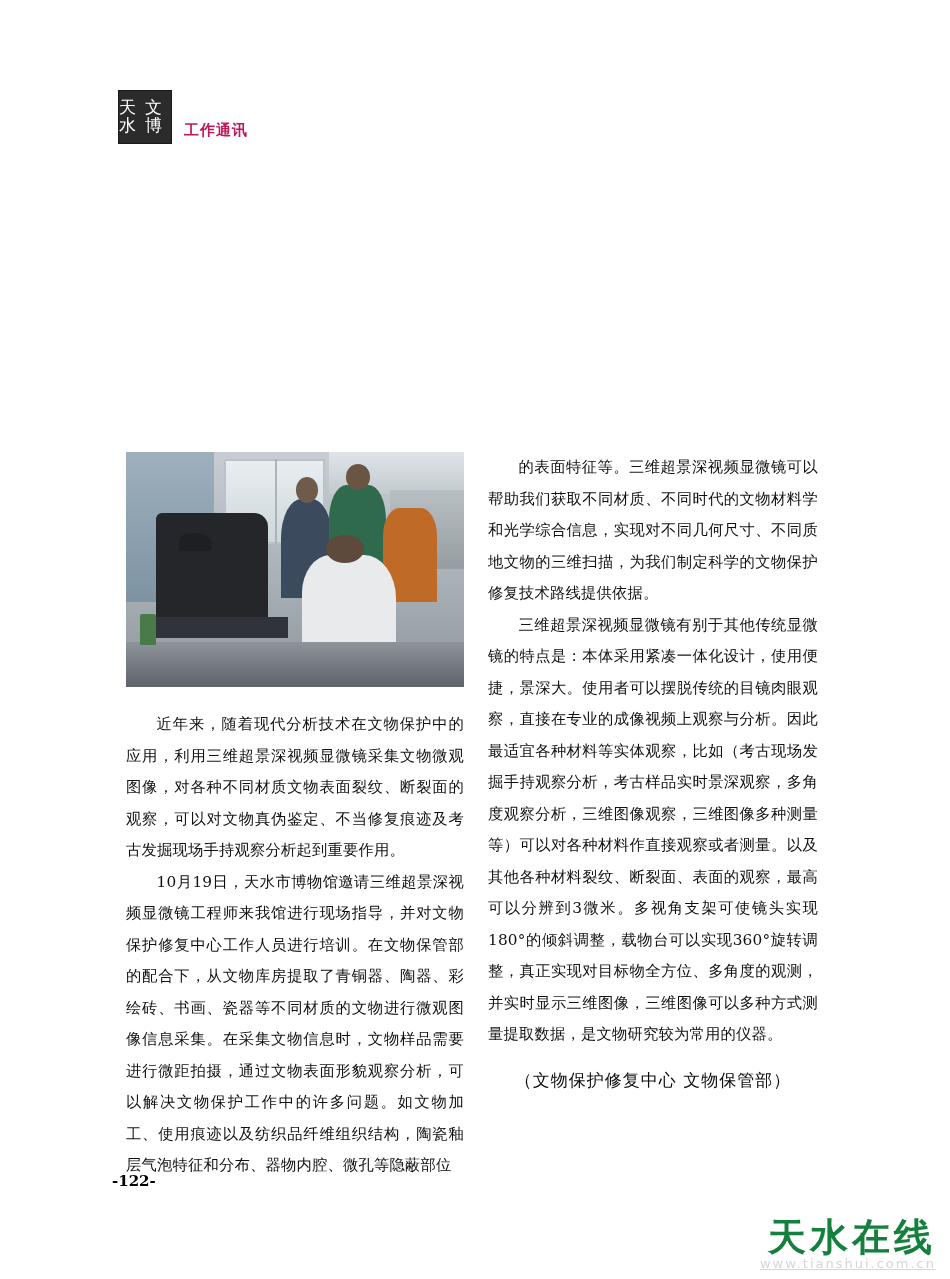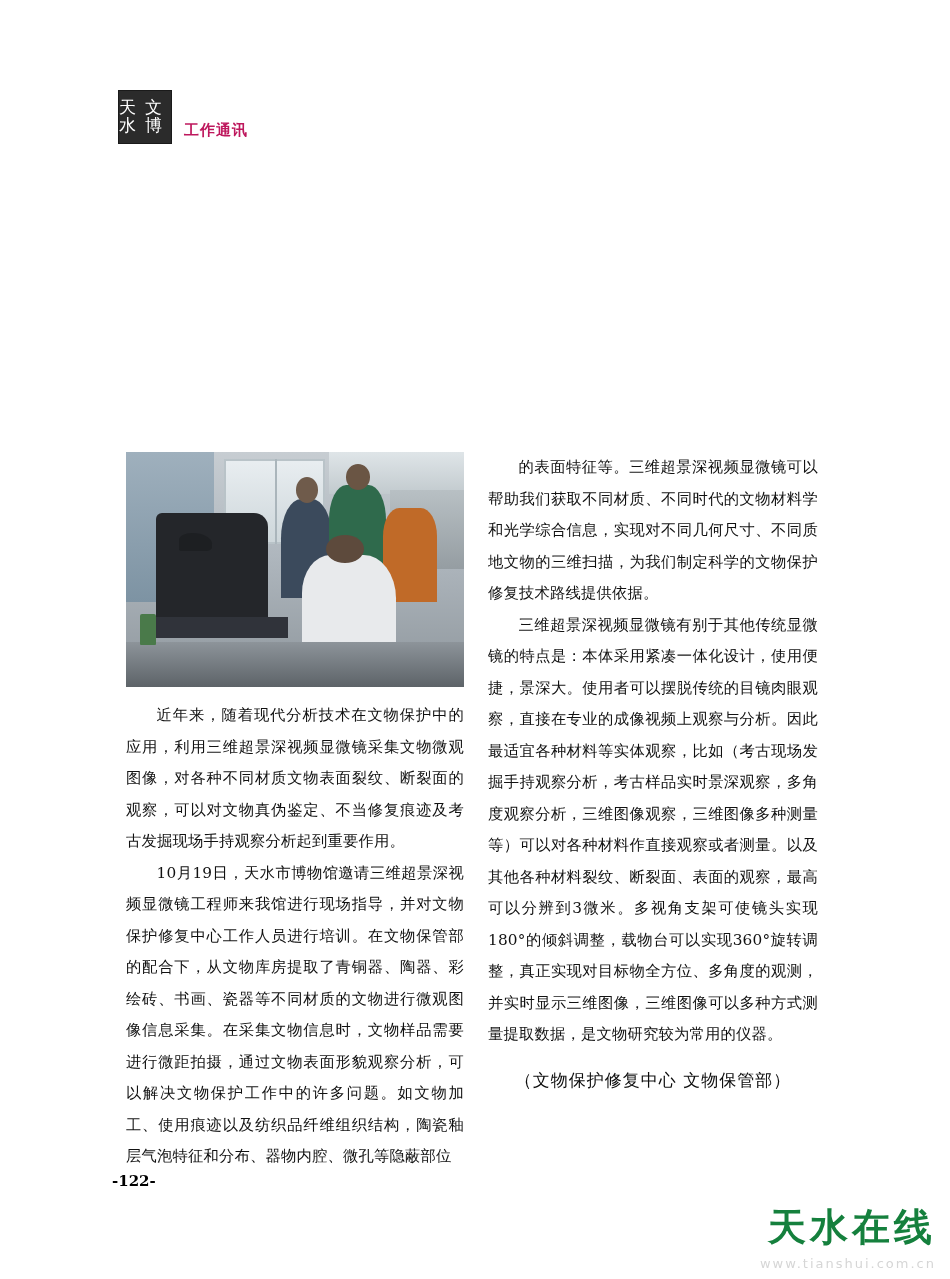--- a/index.html
+++ b/index.html
@@ -169,21 +169,21 @@
   .body-text p {
     margin: 0;
     font-family: "DejaVu Serif", serif;
     font-size: 15.3px;
     line-height: 31.5px;
     color: #111111;
     text-align: justify;
     text-indent: 2em;
     letter-spacing: 0.2px;
   }
-  .col-left .body-text { margin-top: 13px; }
+  .col-left .body-text { margin-top: 22px; }
 
   .signature {
     margin-top: 18px;
     font-family: "DejaVu Serif", serif;
     font-weight: normal;
     font-size: 17px;
     text-align: center;
     color: #0c0c0c;
     letter-spacing: 1px;
   }
@@ -215,21 +215,22 @@
     letter-spacing: 4px;
     line-height: 1;
     color: #15803d;
     text-shadow: 0 1px 0 #ffffff;
   }
   .watermark .wm-sub {
     font-family: "DejaVu Sans", sans-serif;
     font-size: 13px;
     letter-spacing: 2px;
     color: #d6d6d6;
-    margin-top: 10px;
+    margin-top: 0;
+    text-decoration: underline;
   }
 </style>
 </head>
 <body>
 
 <div class="page">
 
   <div class="header">
     <div class="seal">
       <span>天水</span>

